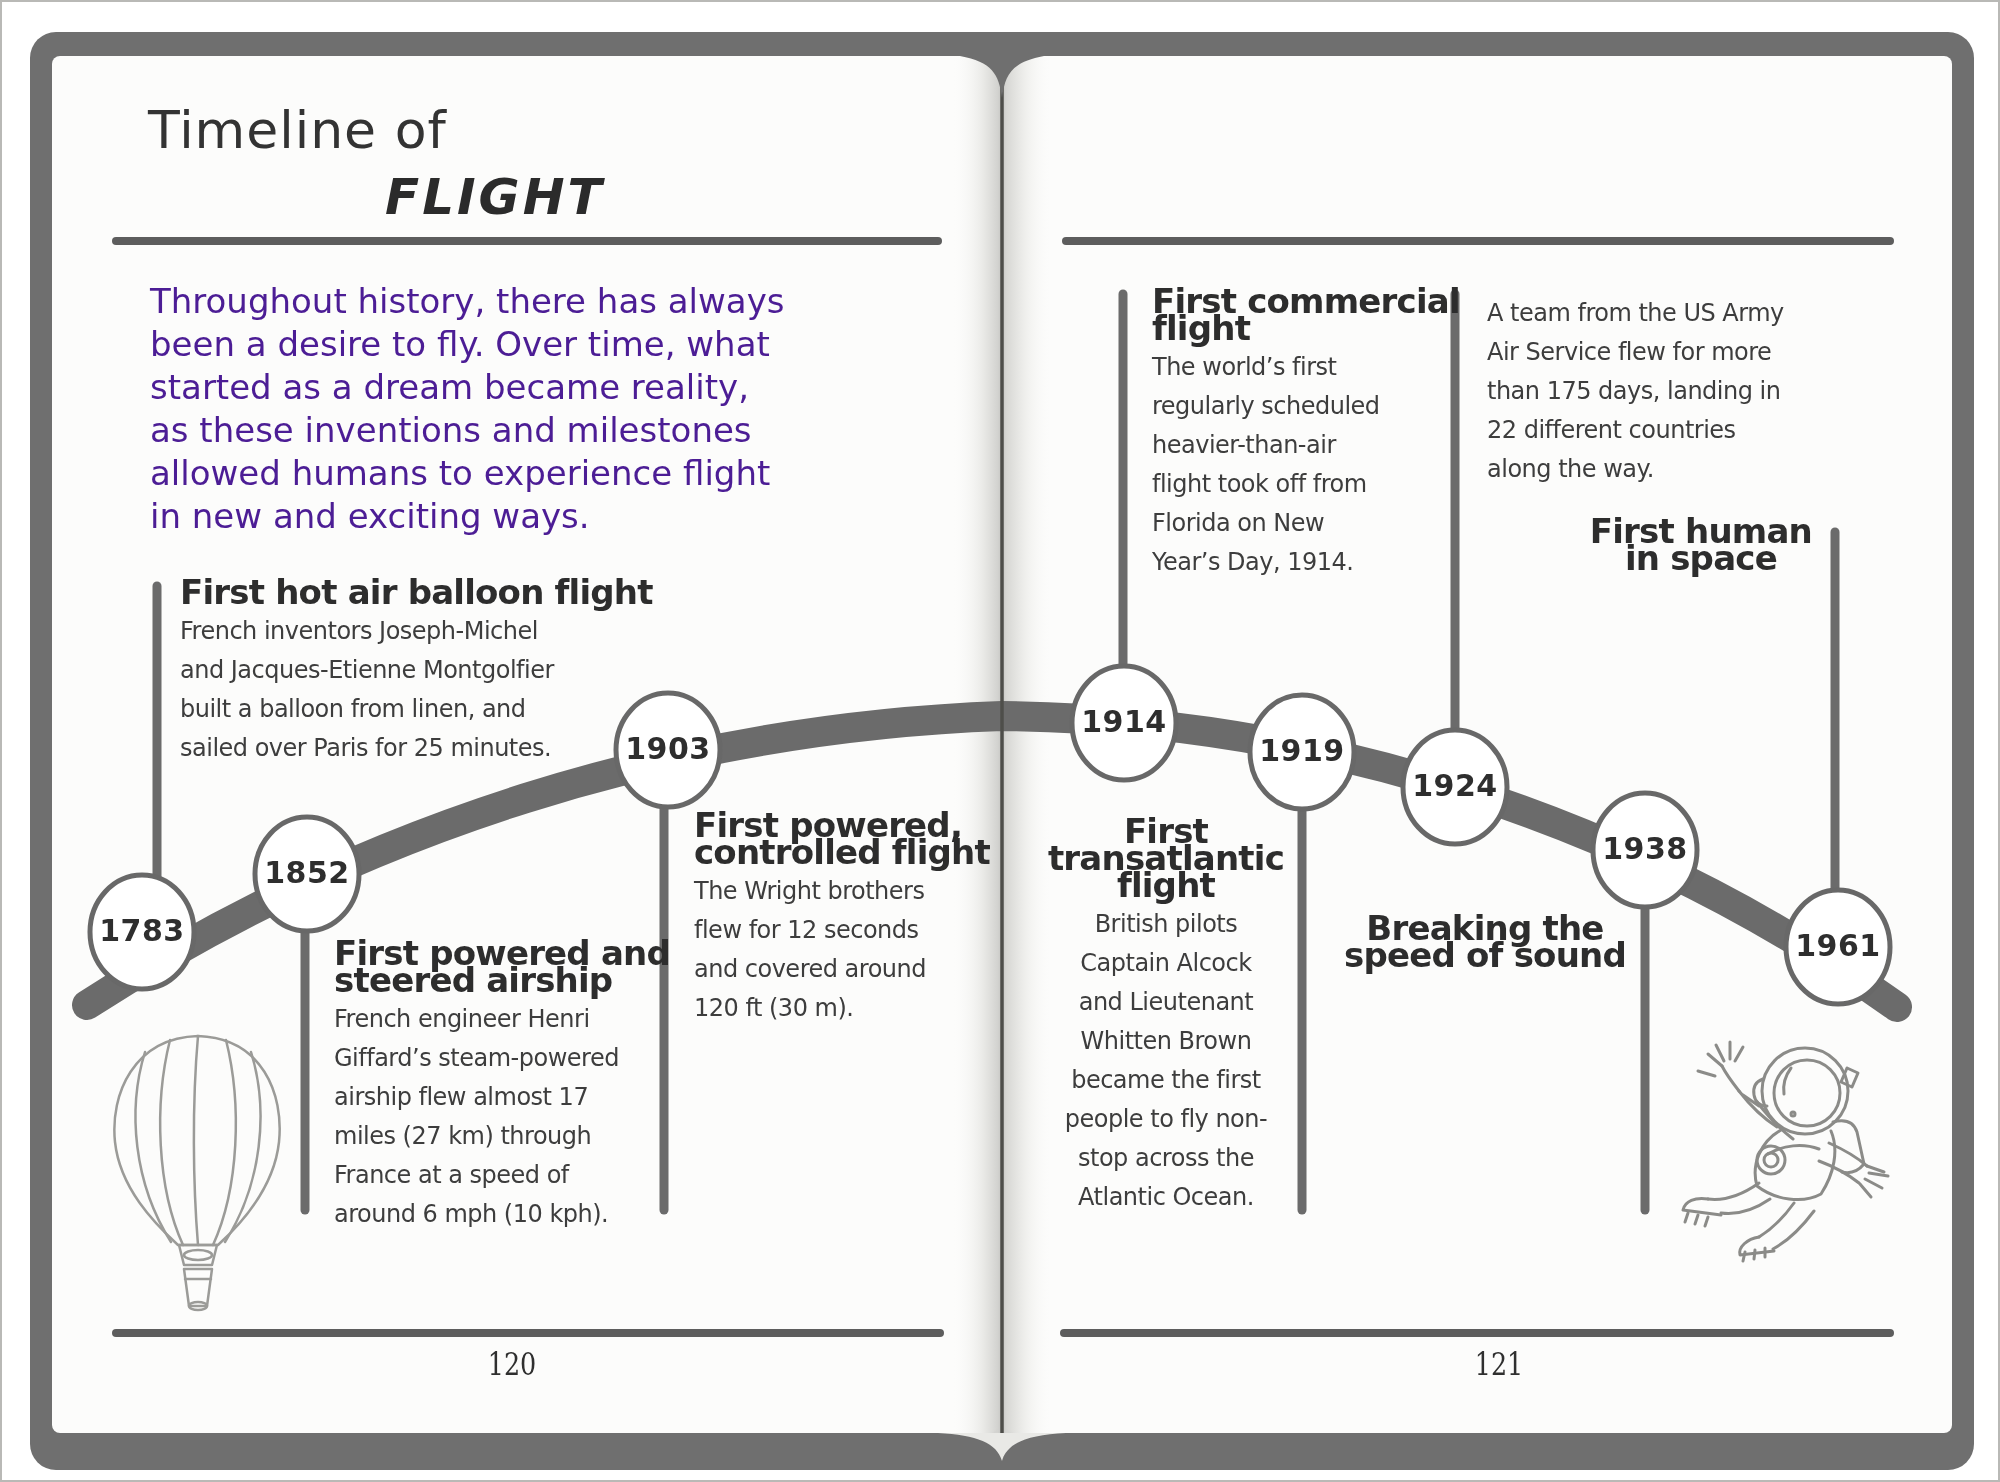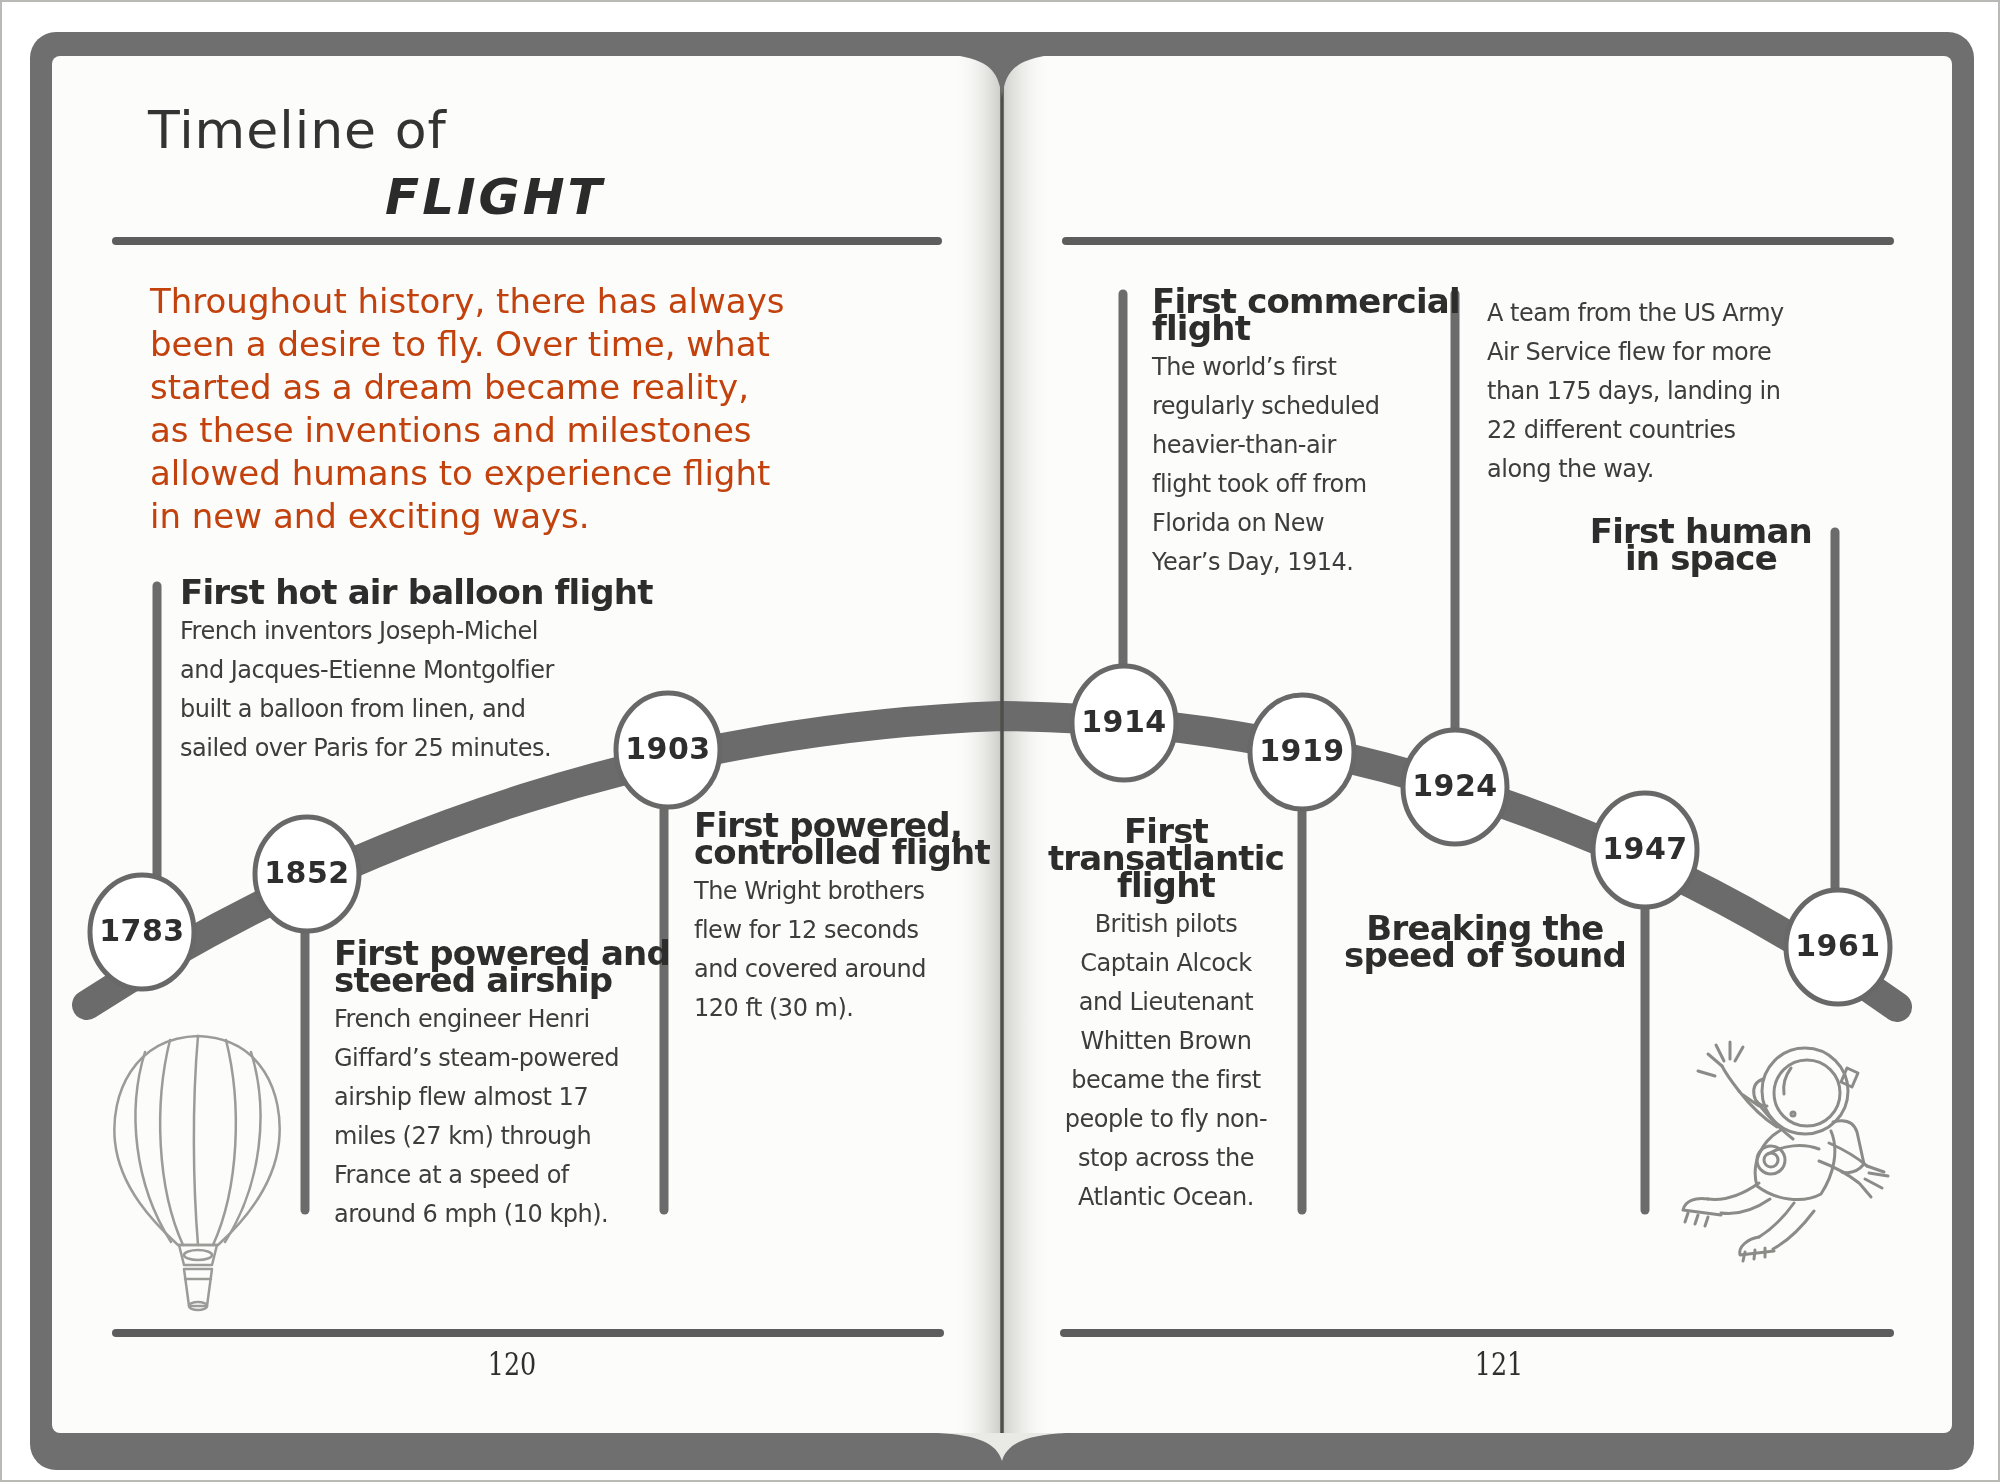--- a/index.html
+++ b/index.html
@@ -10,21 +10,21 @@
     border:2px solid #b9b9b6;
     box-sizing:border-box;
     overflow:hidden;
     font-family:"DejaVu Sans",sans-serif;
     color:#3c3c3c;
   }
   .layer{position:absolute;left:0;top:0;}
   .txt{position:absolute;white-space:pre-line;}
   .title1{left:146px;top:98px;font-size:52px;color:#333;letter-spacing:1px;}
   .title2{left:383px;top:166px;font-size:50px;font-weight:bold;font-style:italic;color:#2b2b2b;letter-spacing:3px;}
-  .intro{left:148px;top:278px;font-size:34px;line-height:43px;color:#c2410c;}
+  .intro{left:148px;top:278px;font-size:34px;line-height:43px;color:#4c1d95;}
   .ev-title{font-size:34px;line-height:27px;font-weight:bold;letter-spacing:-0.8px;color:#2d2d2d;white-space:pre-line;}
   .ev-body{font-size:24px;line-height:39px;letter-spacing:-0.5px;color:#3d3d3d;white-space:pre-line;margin-top:6px;}
   .event{position:absolute;}
   .event.right{text-align:center;}
   .ev1783{left:178px;top:577px;}
   .ev1852{left:332px;top:938px;}
   .ev1903{left:692px;top:810px;}
   .ev1914{left:1150px;top:286px;}
   .ev1924{left:1485px;top:286px;}
   .ev1961{right:186px;top:516px;}
@@ -223,19 +223,19 @@
     <div class="ev-title">First human
 in space</div>
   </div>
 
   <div class="year" style="left:140px;top:930px">1783</div>
   <div class="year" style="left:305px;top:872px">1852</div>
   <div class="year" style="left:666px;top:748px">1903</div>
   <div class="year" style="left:1122px;top:721px">1914</div>
   <div class="year" style="left:1300px;top:750px">1919</div>
   <div class="year" style="left:1453px;top:785px">1924</div>
-  <div class="year" style="left:1643px;top:848px">1947</div>
+  <div class="year" style="left:1643px;top:848px">1938</div>
   <div class="year" style="left:1836px;top:945px">1961</div>
 
   <div class="pagenum" style="left:510px">120</div>
   <div class="pagenum" style="left:1497px">121</div>
 
 </div>
 
 </body></html>

